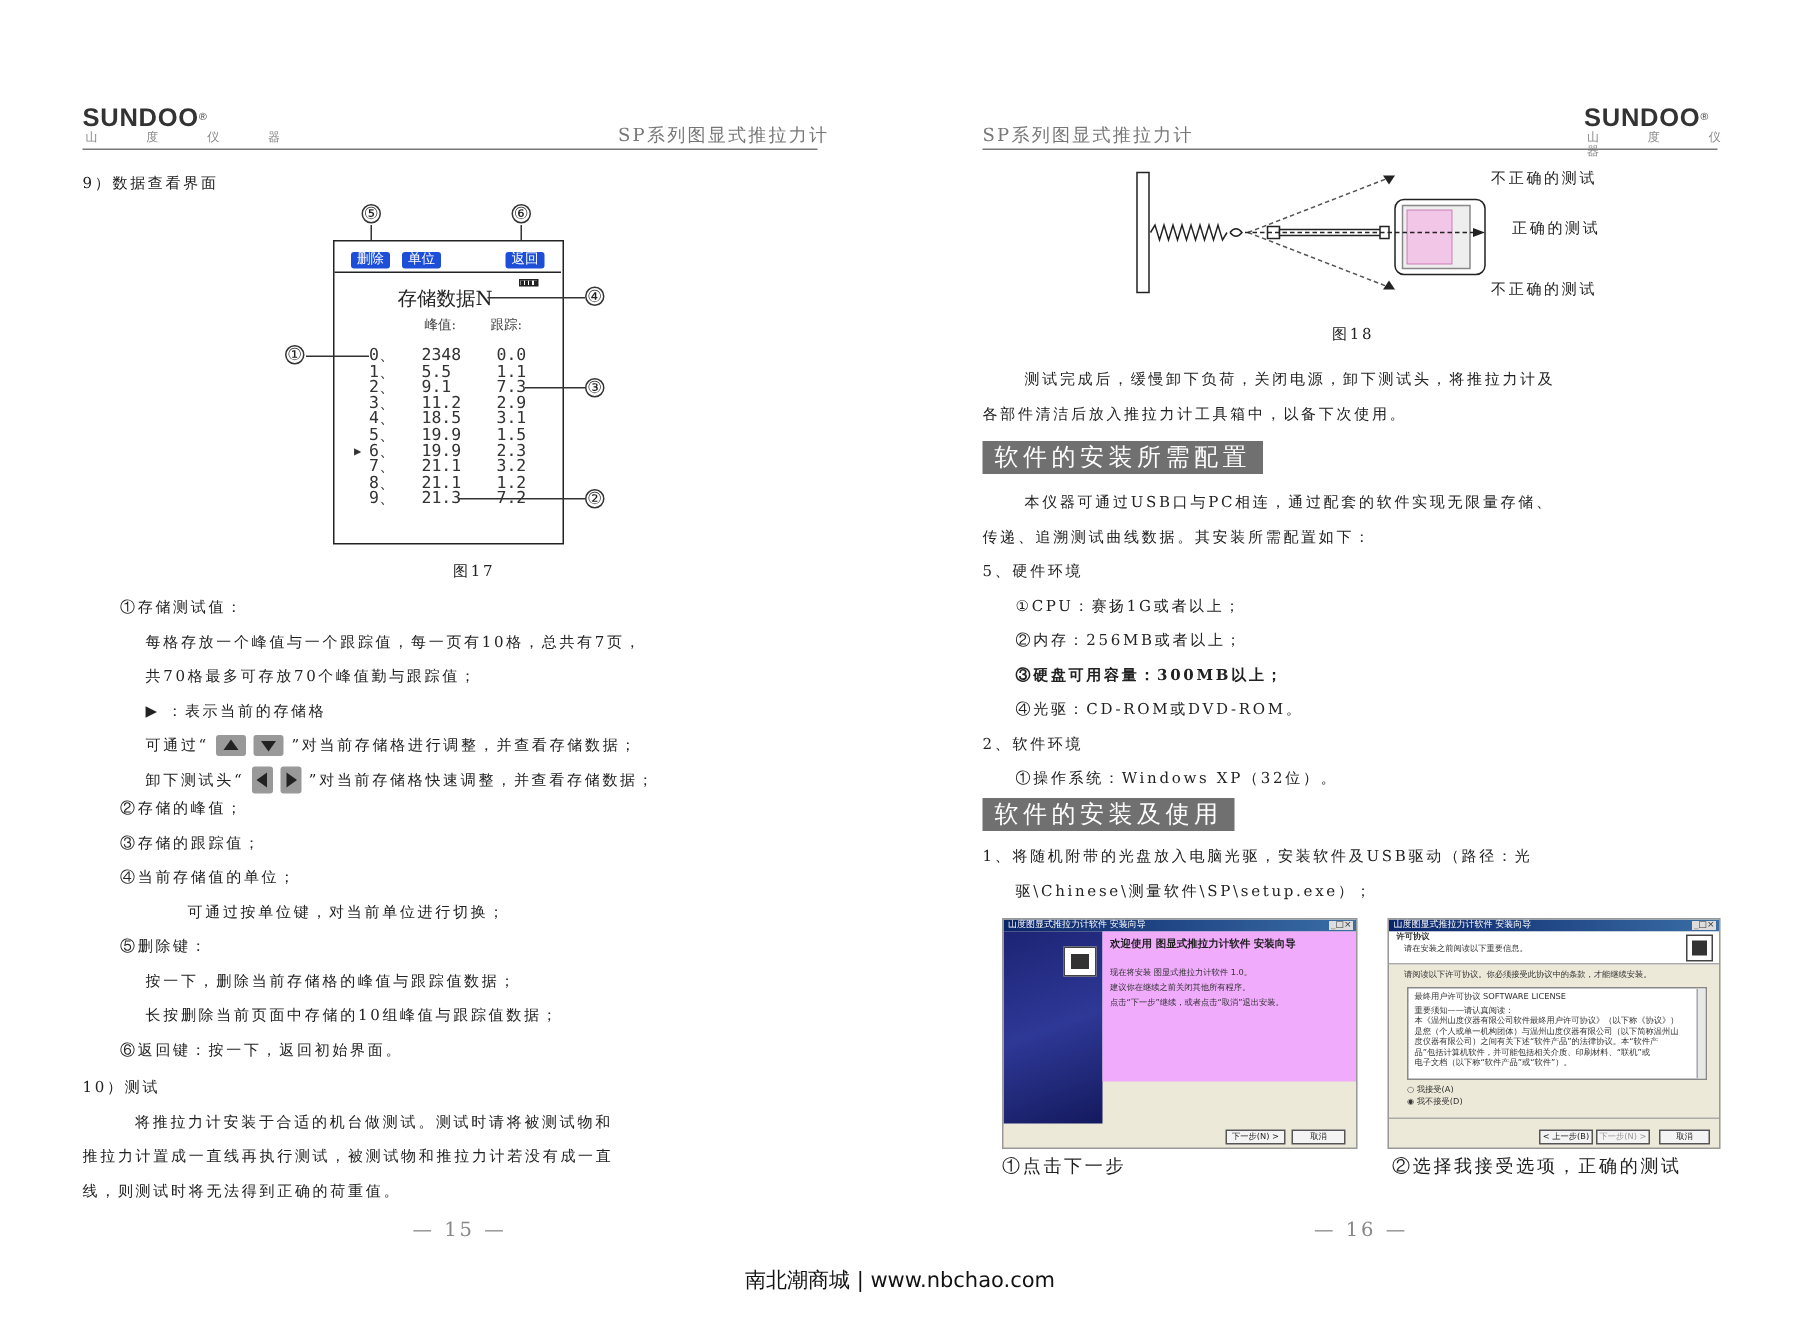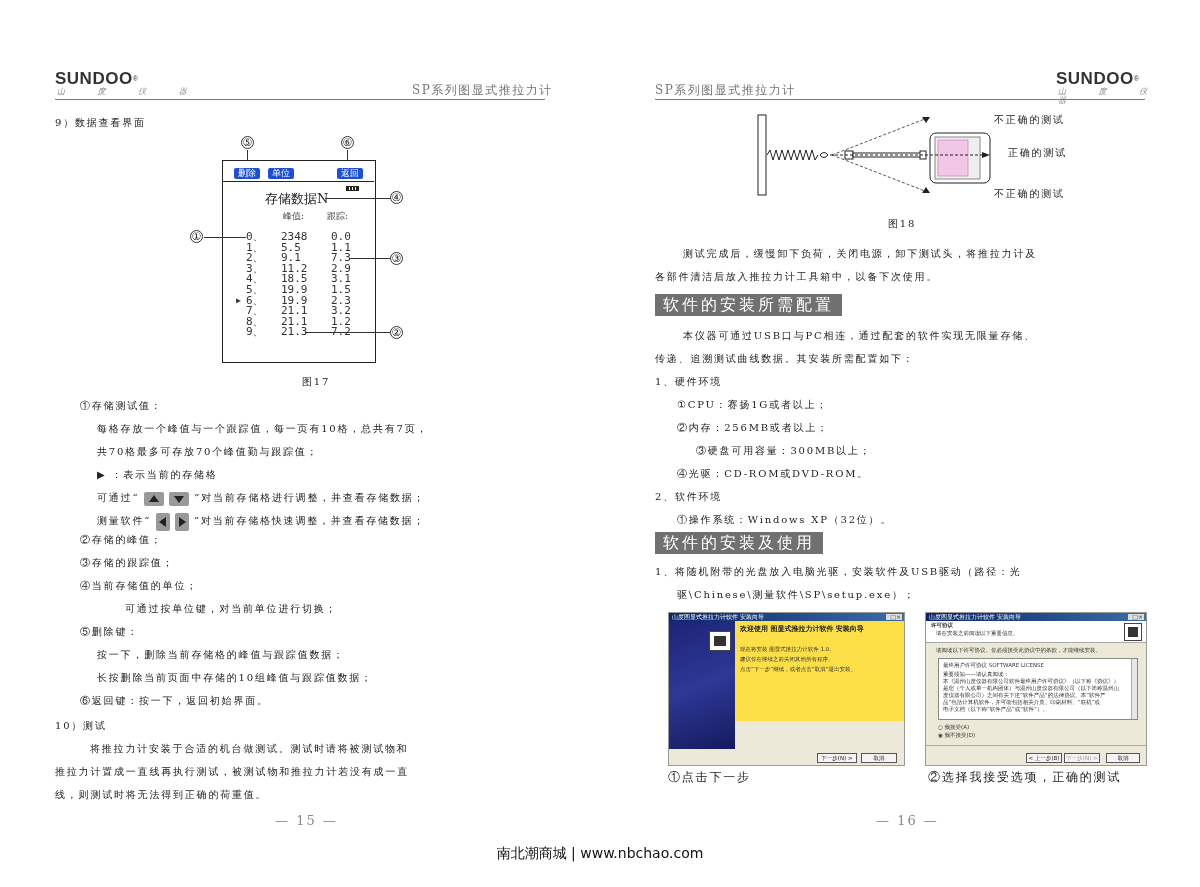--- a/index.html
+++ b/index.html
@@ -1,21 +1,21 @@
 <!DOCTYPE html>
 <html><head>
 <meta charset="utf-8">
 <style>
   * { box-sizing: border-box; margin: 0; padding: 0; }
   body { width: 1200px; height: 887px; background: #fff; position: relative; overflow: hidden;
          font-family: "DejaVu Serif", "Liberation Serif", serif; color: #222; }
   .abs { position: absolute; }
   .logo { font-family: "Liberation Sans", sans-serif; font-weight: 900; font-size: 17px; color: #333; letter-spacing: 0.5px; line-height: 17px; }
   .logo sup { font-size: 7px; font-weight: normal; vertical-align: top; }
-  .logo-sub { font-size: 8px; color: #888; letter-spacing: 15px; line-height: 9px; font-style: italic; }
+  .logo-sub { font-size: 8px; color: #888; letter-spacing: 15px; line-height: 9px; }
   .header-title { font-size: 12px; color: #777; letter-spacing: 1.5px; }
   .hr { height: 1px; background: #777; }
   .txt { font-size: 10px; line-height: 23.5px; letter-spacing: 1.8px; white-space: nowrap; }
   .small { font-size: 12px; }
   .page-num { font-size: 13px; color: #888; letter-spacing: 2px; }
   .section-band { background: #707070; color: #fff; font-size: 16px; padding: 1px 8px; letter-spacing: 3px; height: 22px; line-height: 20px; font-family: "DejaVu Sans", sans-serif; }
   
   .screen { border: 1.5px solid #222; background: #fff; }
   .scr-btn { background: #1d4ed8; color: #fff; font-size: 9px; padding: 0 4px; height: 11px; line-height: 11px; border-radius: 2px; font-family: "DejaVu Sans", sans-serif; }
   .mono { font-family: "DejaVu Sans Mono", "Liberation Mono", monospace; font-size: 11px; line-height: 11px; color: #333; }
@@ -127,21 +127,21 @@
   <div class="abs txt" style="left:97px;top:417px;">每格存放一个峰值与一个跟踪值，每一页有10格，总共有7页，</div>
   <div class="abs txt" style="left:97px;top:440px;">共70格最多可存放70个峰值勤与跟踪值；</div>
   <div class="abs txt" style="left:97px;top:463px;">▶ ：表示当前的存储格</div>
   <div class="abs txt" style="left:97px;top:486px;">
     <span>可通过“</span>
     <span class="arrowpad"><span style="position:absolute;left:5px;top:3px;border-left:5px solid transparent;border-right:5px solid transparent;border-bottom:7px solid #222;"></span></span>
     <span class="arrowpad"><span style="position:absolute;left:5px;top:4px;border-left:5px solid transparent;border-right:5px solid transparent;border-top:7px solid #222;"></span></span>
     <span>”对当前存储格进行调整，并查看存储数据；</span>
   </div>
   <div class="abs txt" style="left:97px;top:509px;">
-    <span>测量软件“</span>
+    <span>卸下测试头“</span>
     <span class="arrowpad" style="width:14px;height:18px;"><span style="position:absolute;left:3px;top:4px;border-top:5px solid transparent;border-bottom:5px solid transparent;border-right:7px solid #222;"></span></span>
     <span class="arrowpad" style="width:14px;height:18px;"><span style="position:absolute;left:4px;top:4px;border-top:5px solid transparent;border-bottom:5px solid transparent;border-left:7px solid #222;"></span></span>
     <span>”对当前存储格快速调整，并查看存储数据；</span>
   </div>
   <div class="abs txt" style="left:80px;top:528px;">②存储的峰值；</div>
   <div class="abs txt" style="left:80px;top:551px;">③存储的跟踪值；</div>
   <div class="abs txt" style="left:80px;top:574px;">④当前存储值的单位；</div>
   <div class="abs txt" style="left:97px;top:597px;margin-left:28px;">可通过按单位键，对当前单位进行切换；</div>
   <div class="abs txt" style="left:80px;top:620px;">⑤删除键：</div>
   <div class="abs txt" style="left:97px;top:643px;">按一下，删除当前存储格的峰值与跟踪值数据；</div>
@@ -187,42 +187,42 @@
   </div>
 
   <div class="abs txt" style="left:683px;top:242px;">测试完成后，缓慢卸下负荷，关闭电源，卸下测试头，将推拉力计及</div>
   <div class="abs txt" style="left:655px;top:265px;">各部件清洁后放入推拉力计工具箱中，以备下次使用。</div>
 
   <div class="abs section-band" style="left:655px;top:294px;">软件的安装所需配置</div>
 
   <div class="abs txt" style="left:683px;top:324px;">本仪器可通过USB口与PC相连，通过配套的软件实现无限量存储、</div>
   <div class="abs txt" style="left:655px;top:347px;">传递、追溯测试曲线数据。其安装所需配置如下：</div>
 
-  <div class="abs txt" style="left:655px;top:370px;">1、硬件环境</div>
+  <div class="abs txt" style="left:655px;top:370px;">5、硬件环境</div>
   <div class="abs txt" style="left:677px;top:393px;">①CPU：赛扬1G或者以上；</div>
   <div class="abs txt" style="left:677px;top:416px;">②内存：256MB或者以上；</div>
-  <div class="abs txt" style="left:696px;top:439px;">③硬盘可用容量：300MB以上；</div>
+  <div class="abs txt" style="left:677px;top:439px;font-weight:bold;">③硬盘可用容量：300MB以上；</div>
   <div class="abs txt" style="left:677px;top:462px;">④光驱：CD-ROM或DVD-ROM。</div>
   <div class="abs txt" style="left:655px;top:485px;">2、软件环境</div>
   <div class="abs txt" style="left:677px;top:508px;">①操作系统：Windows XP（32位）。</div>
 
   <div class="abs section-band" style="left:655px;top:532px;">软件的安装及使用</div>
 
   <div class="abs txt" style="left:655px;top:560px;">1、将随机附带的光盘放入电脑光驱，安装软件及USB驱动（路径：光</div>
   <div class="abs txt" style="left:677px;top:583px;">驱\Chinese\测量软件\SP\setup.exe）；</div>
 
   <div class="abs win" style="left:668px;top:612px;width:237px;height:154px;">
     <div class="win-title">山度图显式推拉力计软件 安装向导</div>
     <span class="win-ctrl">_□×</span>
     <div class="abs" style="left:0;top:8px;width:66px;height:128px;background:linear-gradient(160deg,#1d2475,#2e3896 50%,#141a5e);">
       <div class="abs" style="left:40px;top:10px;width:22px;height:20px;background:#fff;border:1px solid #444;">
           <div style="margin:4px;width:12px;height:10px;background:#333;"></div>
         </div>
     </div>
-    <div class="abs" style="left:66px;top:8px;right:0;height:100px;background:#fde047;">
+    <div class="abs" style="left:66px;top:8px;right:0;height:100px;background:#f0abfc;">
       <div class="abs" style="left:5px;top:4px;width:150px;font-size:7px;line-height:8px;font-weight:bold;white-space:normal;">欢迎使用 图显式推拉力计软件 安装向导</div>
       <div class="abs tiny" style="left:5px;top:24px;">现在将安装 图显式推拉力计软件 1.0。</div>
       <div class="abs tiny" style="left:5px;top:34px;">建议你在继续之前关闭其他所有程序。</div>
       <div class="abs tiny" style="left:5px;top:44px;">点击“下一步”继续，或者点击“取消”退出安装。</div>
     </div>
     <div class="abs wbtn" style="left:148px;top:140px;width:40px;">下一步(N) &gt;</div>
     <div class="abs wbtn" style="left:192px;top:140px;width:36px;">取消</div>
   </div>
   <div class="abs txt small" style="left:668px;top:766px;">①点击下一步</div>
 

